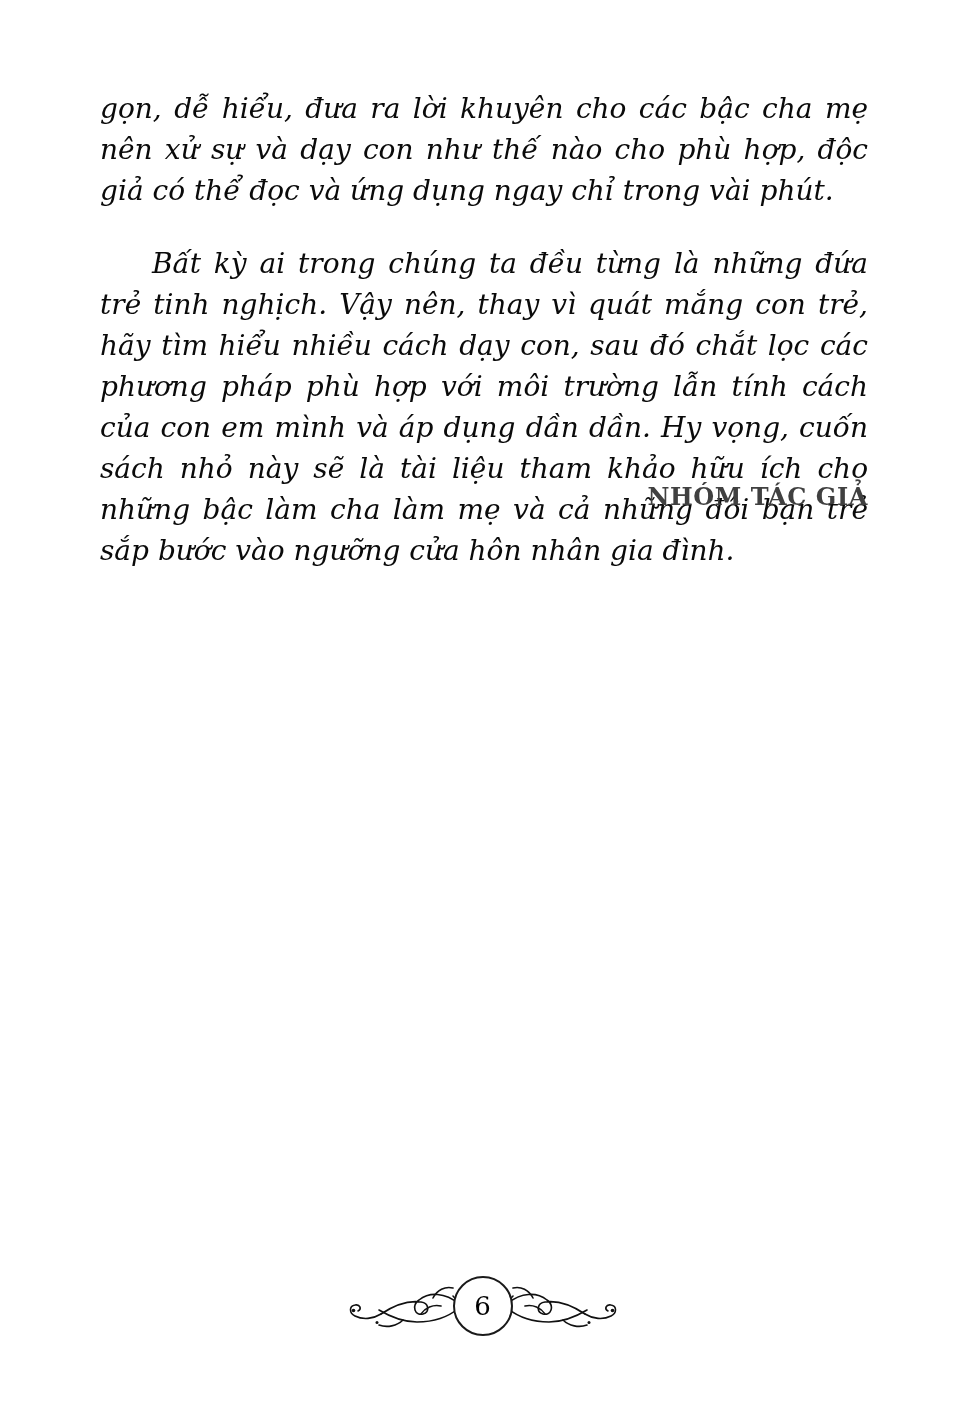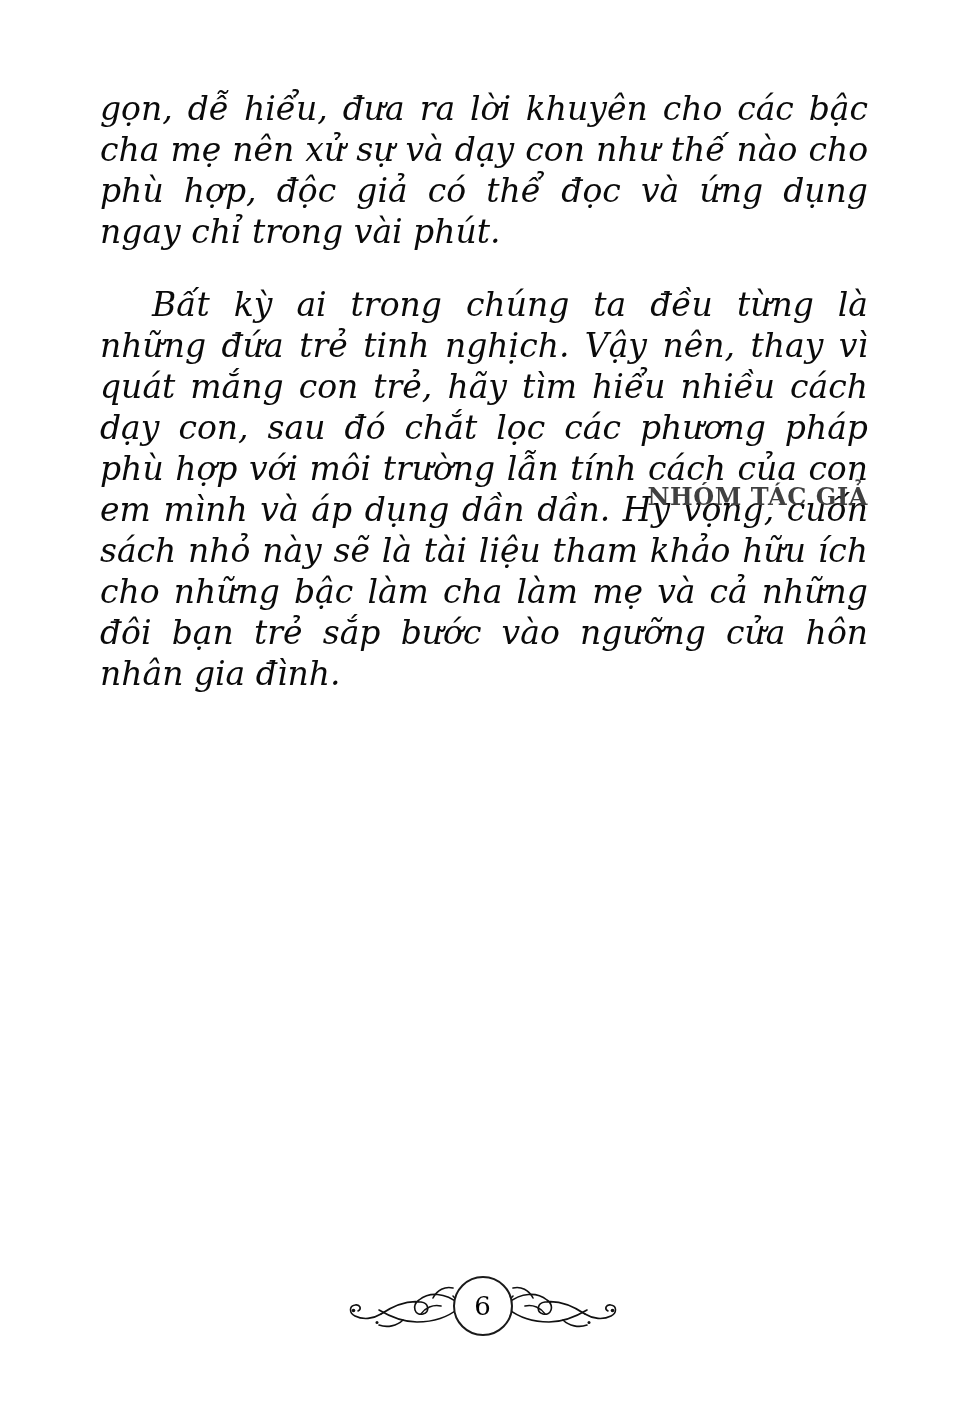--- a/index.html
+++ b/index.html
@@ -27,21 +27,21 @@
   .text-block {
     position: absolute;
     left: 100px;
     top: 88px;
     width: 768px;
   }
 
   .para {
     font-family: "DejaVu Serif", serif;
     font-style: italic;
-    font-size: 33px;
+    font-size: 28px;
     line-height: 41px;
     text-align: justify;
     text-justify: inter-word;
     margin: 0 0 0 0;
     color: #0a0a0a;
   }
 
   .para.indent {
     text-indent: 52px;
     margin-top: 32px;

